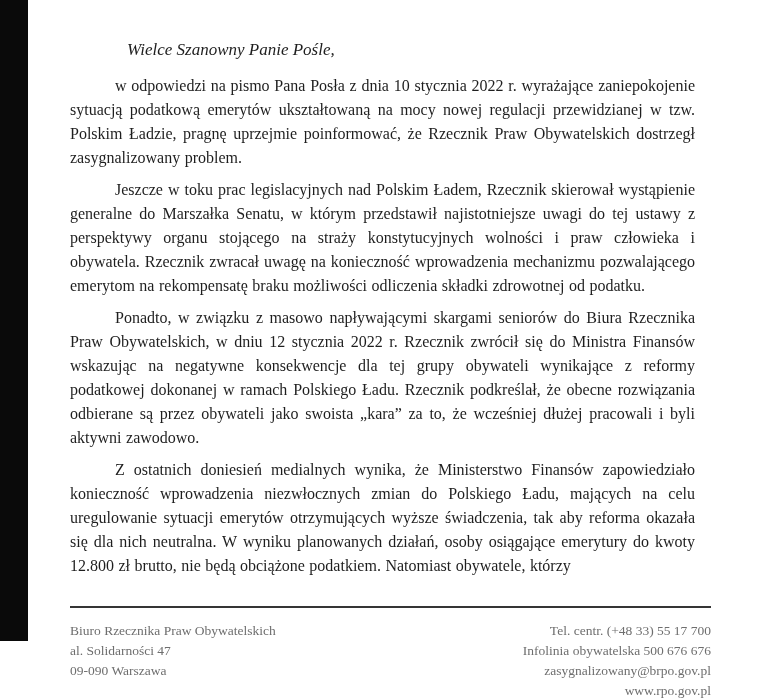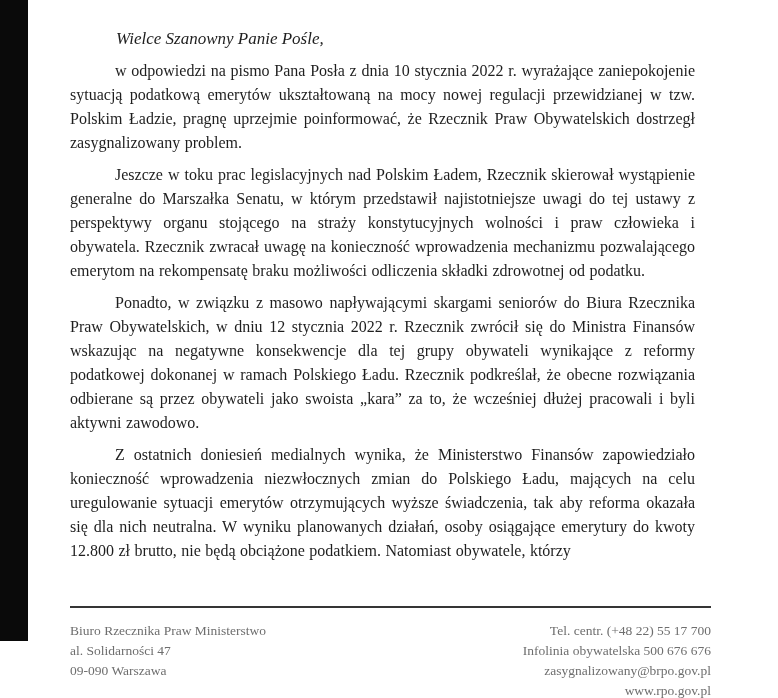--- a/index.html
+++ b/index.html
@@ -25,21 +25,21 @@
     background: #0a0a0a;
   }
   .content {
     position: absolute;
     left: 70px;
     top: 26px;
     width: 641px;
     color: #1e1e1e;
   }
   .salutation {
-    margin: 1px;
+    margin: 12px;
     font-style: italic;
     font-size: 17px;
     line-height: 24px;
     text-indent: 45px;
     color: #1e1e1e;
   }
   .body-par {
     margin: 8px 16px 0 0;
     font-size: 16px;
     line-height: 24px;
@@ -89,25 +89,25 @@
 
     <p class="body-par">Ponadto, w związku z masowo napływającymi skargami seniorów do Biura Rzecznika Praw Obywatelskich, w dniu 12 stycznia 2022 r. Rzecznik zwrócił się do Ministra Finansów wskazując na negatywne konsekwencje dla tej grupy obywateli wynikające z reformy podatkowej dokonanej w ramach Polskiego Ładu. Rzecznik podkreślał, że obecne rozwiązania odbierane są przez obywateli jako swoista „kara” za to, że wcześniej dłużej pracowali i byli aktywni zawodowo.</p>
 
     <p class="body-par">Z ostatnich doniesień medialnych wynika, że Ministerstwo Finansów zapowiedziało konieczność wprowadzenia niezwłocznych zmian do Polskiego Ładu, mających na celu uregulowanie sytuacji emerytów otrzymujących wyższe świadczenia, tak aby reforma okazała się dla nich neutralna. W wyniku planowanych działań, osoby osiągające emerytury do kwoty 12.800 zł brutto, nie będą obciążone podatkiem. Natomiast obywatele, którzy</p>
   </div>
 
   <div class="footer-rule"></div>
 
   <div class="footer">
     <div class="footer-left">
-      <div>Biuro Rzecznika Praw Ministerstwo</div>
+      <div>Biuro Rzecznika Praw Obywatelskich</div>
       <div>al. Solidarności 47</div>
       <div>09-090 Warszawa</div>
     </div>
     <div class="footer-right">
-      <div>Tel. centr. (+48 22) 55 17 700</div>
+      <div>Tel. centr. (+48 33) 55 17 700</div>
       <div>Infolinia obywatelska 500 676 676</div>
       <div>zasygnalizowany@brpo.gov.pl</div>
       <div>www.rpo.gov.pl</div>
     </div>
   </div>
 
 </div>
 
 </body></html>

